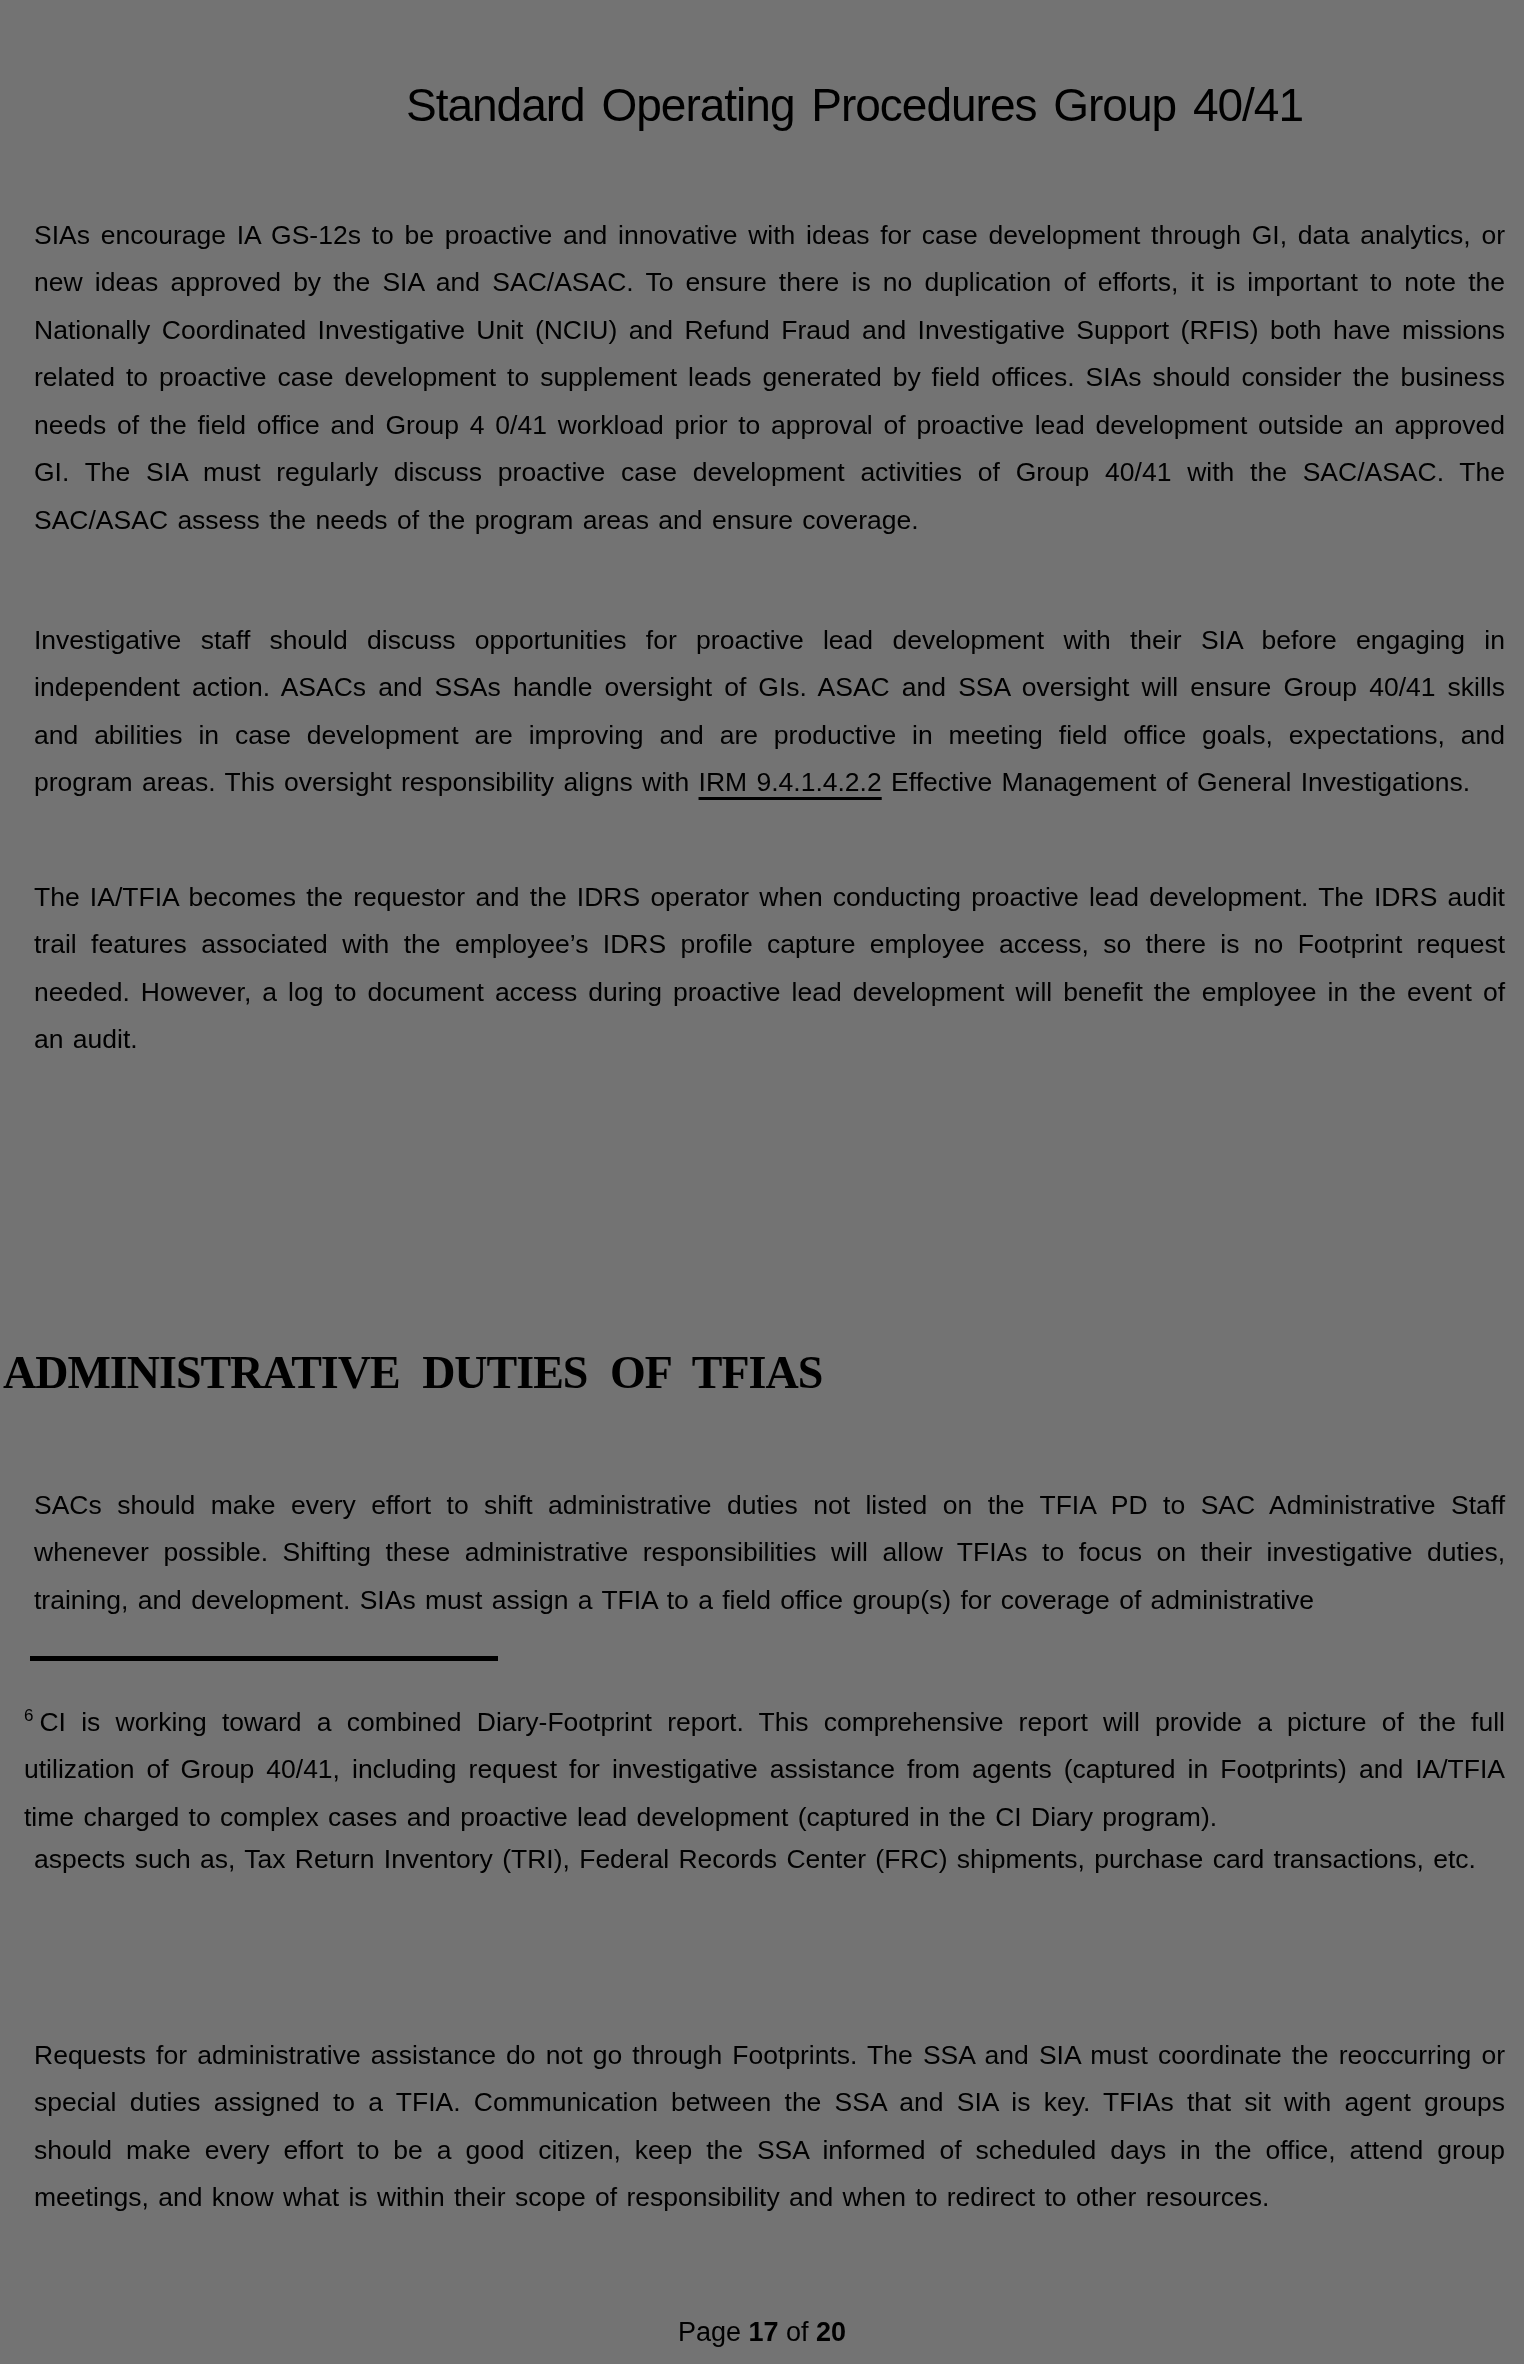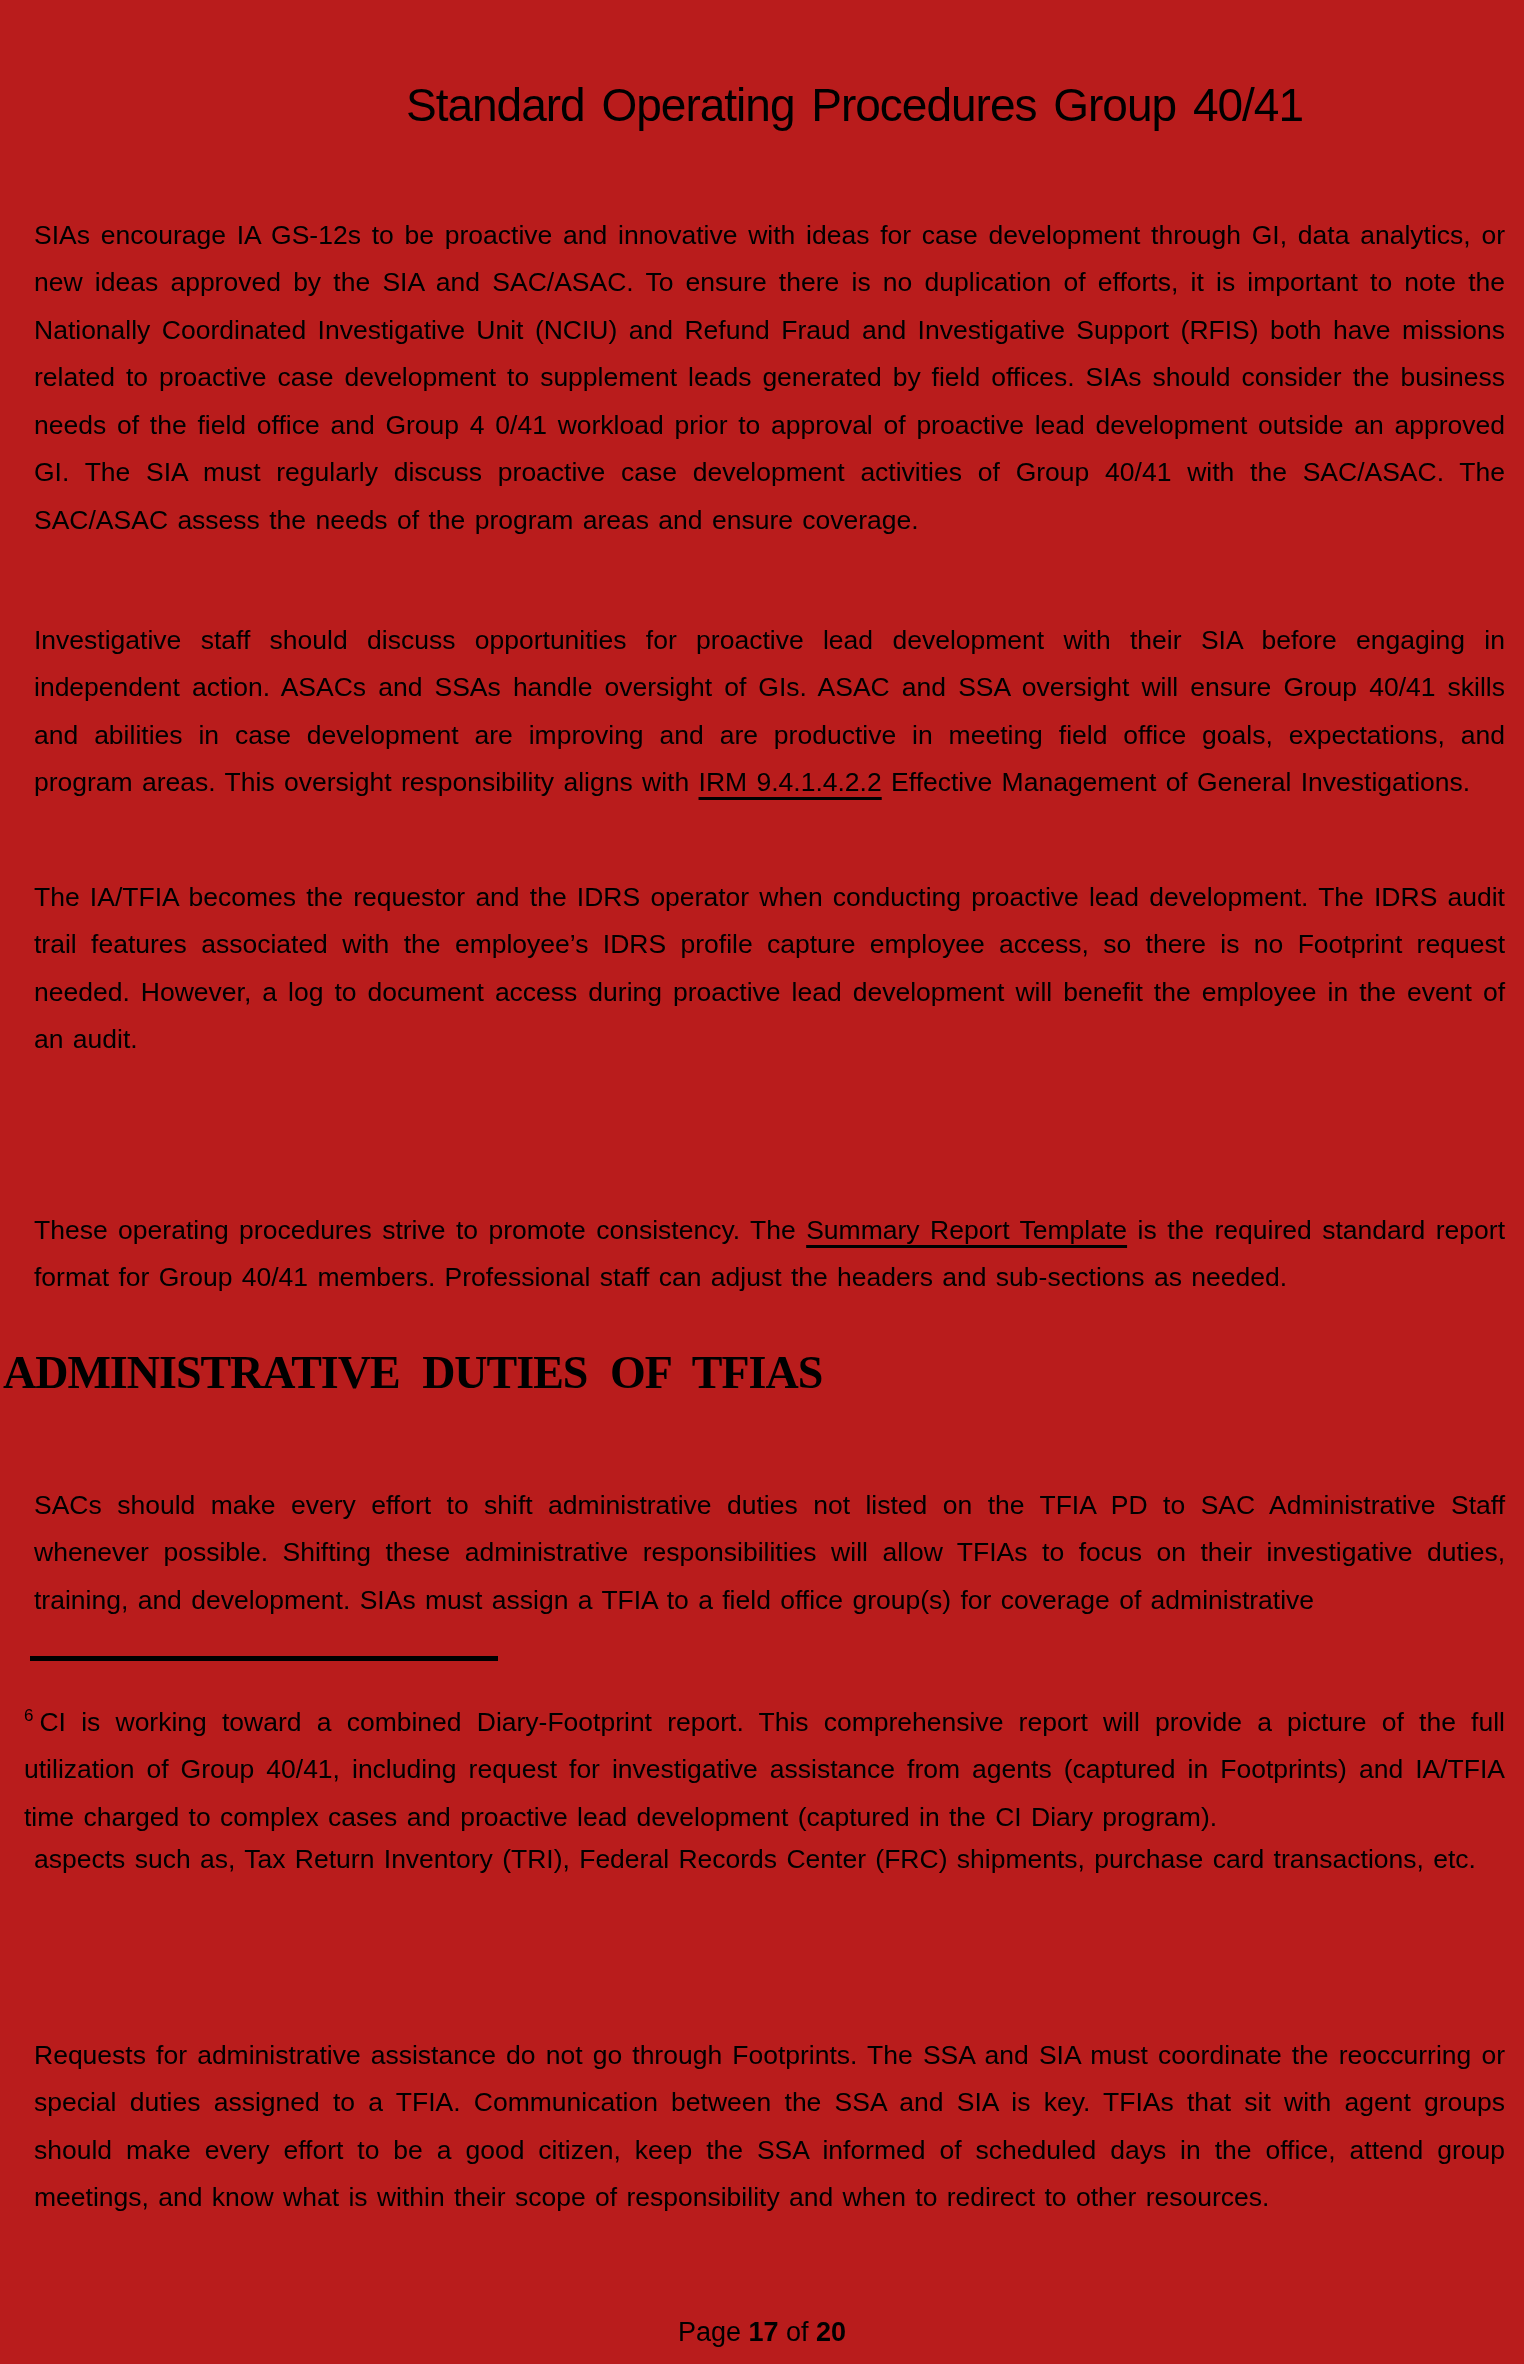--- a/index.html
+++ b/index.html
@@ -4,21 +4,21 @@
 <style>
   html, body {
     margin: 0;
     padding: 0;
     background: #ffffff;
   }
   .page {
     position: relative;
     width: 1524px;
     height: 2364px;
-    background: #b91c1c;
+    background: #737373;
     color: #000000;
     font-family: "Liberation Sans", sans-serif;
     overflow: hidden;
   }
   .doc-title {
     position: absolute;
     top: 78px;
     left: 0;
     width: 100%;
     box-sizing: border-box;
@@ -110,21 +110,20 @@
 
   <div class="doc-title">Standard Operating Procedures Group 40/41</div>
 
   <p class="body-text p1">SIAs encourage IA GS-12s to be proactive and innovative with ideas for case development through GI, data analytics, or new ideas approved by the SIA and SAC/ASAC. To ensure there is no duplication of efforts, it is important to note the Nationally Coordinated Investigative Unit (NCIU) and Refund Fraud and Investigative Support (RFIS) both have missions related to proactive case development to supplement leads generated by field offices. SIAs should consider the business needs of the field office and Group 4 0/41 workload prior to approval of proactive lead development outside an approved GI. The SIA must regularly discuss proactive case development activities of Group 40/41 with the SAC/ASAC. The SAC/ASAC assess the needs of the program areas and ensure coverage.</p>
 
   <p class="body-text p2"><span>Investigative staff should discuss opportunities for proactive lead development with their SIA before engaging in independent action. ASACs and SSAs handle oversight of GIs. ASAC and SSA oversight will ensure Group 40/41 skills and abilities in case development are improving and are productive in meeting field office goals, expectations, and program areas. This oversight responsibility aligns with </span><a class="doc-link">IRM 9.4.1.4.2.2</a><span> Effective Management of General Investigations.</span></p>
 
   <p class="body-text p3">The IA/TFIA becomes the requestor and the IDRS operator when conducting proactive lead development. The IDRS audit trail features associated with the employee’s IDRS profile capture employee access, so there is no Footprint request needed. However, a log to document access during proactive lead development will benefit the employee in the event of an audit.</p>
 
 
-  <p class="body-text sec1-p1"><span>These operating procedures strive to promote consistency. The </span><a class="doc-link">Summary Report Template</a><span> is the required standard report format for Group 40/41 members. Professional staff can adjust the headers and sub-sections as needed.</span></p>
 
   <h2 class="section-heading h2">ADMINISTRATIVE DUTIES OF TFIAS</h2>
 
   <p class="body-text sec2-p1">SACs should make every effort to shift administrative duties not listed on the TFIA PD to SAC Administrative Staff whenever possible. Shifting these administrative responsibilities will allow TFIAs to focus on their investigative duties, training, and development. SIAs must assign a TFIA to a field office group(s) for coverage of administrative</p>
 
   <div class="footnote-separator"></div>
 
   <p class="footnote"><sup>6</sup><span>CI is working toward a combined Diary-Footprint report. This comprehensive report will provide a picture of the full utilization of Group 40/41, including request for investigative assistance from agents (captured in Footprints) and IA/TFIA time charged to complex cases and proactive lead development (captured in the CI Diary program).</span></p>
 
   <p class="body-text fn-cont">aspects such as, Tax Return Inventory (TRI), Federal Records Center (FRC) shipments, purchase card transactions, etc.</p>

